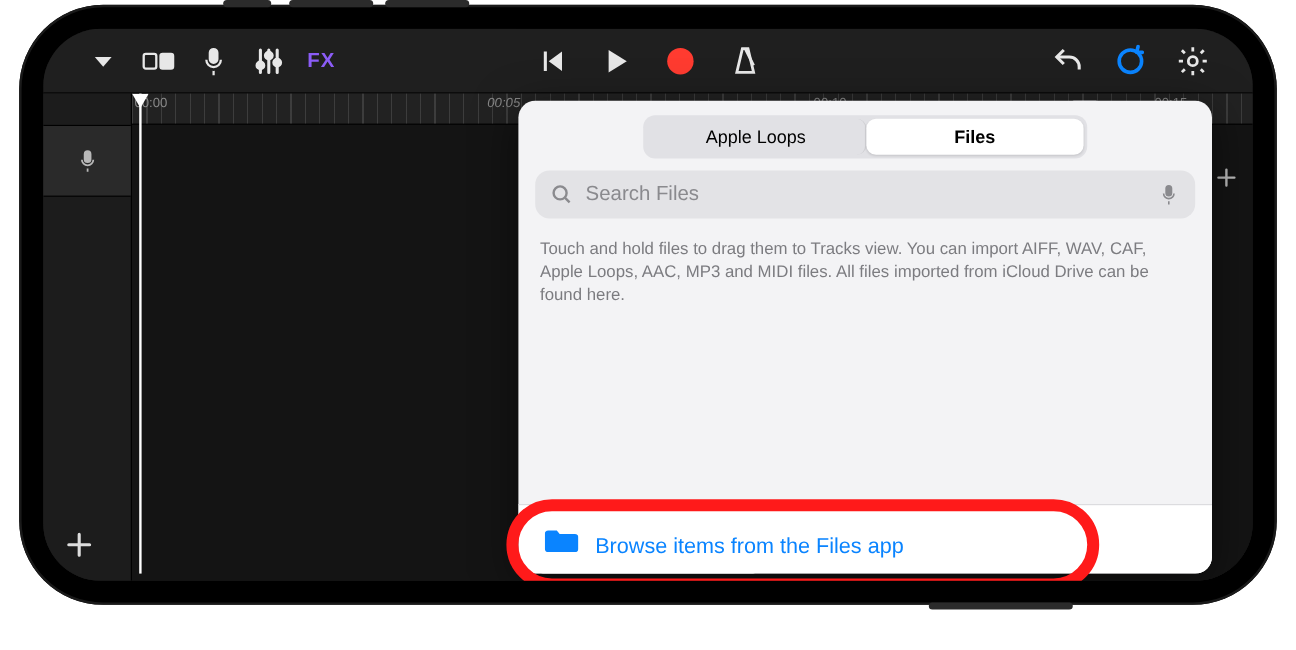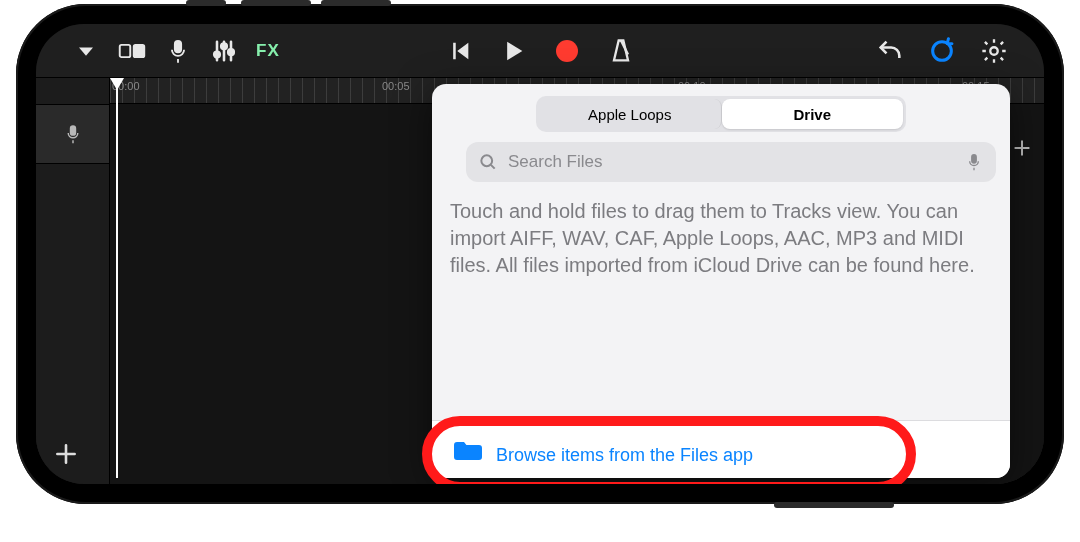--- a/index.html
+++ b/index.html
@@ -27,21 +27,21 @@
   .toolbar {
     position: absolute; left: 0; right: 0; top: 0; height: 54px;
     background: #1f1f1f; display: flex; align-items: center; padding: 0 36px;
     border-bottom: 1px solid #000;
   }
   .tool-group { display:flex; align-items:center; gap:18px; }
   .tool-group.center { position:absolute; left:50%; transform:translateX(-50%); gap:26px;}
   .tool-group.right { margin-left:auto; gap:24px;}
   .icon-btn { width:28px; height:28px; display:flex; align-items:center; justify-content:center; color:#e7e7e7; }
   .icon-btn svg { width:100%; height:100%; }
-  .fx-label { font-size:17px; font-weight:600; color:#86efac; letter-spacing:1px;}
+  .fx-label { font-size:17px; font-weight:600; color:#8b5cf6; letter-spacing:1px;}
   .rec-dot { width:22px; height:22px; background:#ff3b30; border-radius:50%; }
   .loop-active { color:#0a84ff; }
 
   
   .tracks {
     position:absolute; left:0; right:0; top:54px; bottom:0;
     background:#191919; display:flex;
   }
   .track-header-col { width:74px; background:#1c1c1c; border-right:1px solid #000; position:relative;}
   .track-row-head {
@@ -53,21 +53,21 @@
   .ruler {
     position:absolute; left:0; right:0; top:0; height:26px;
     background:#222; border-bottom:1px solid #000;
   }
   .ruler .ticks { position:absolute; left:0; right:0; top:0; bottom:0;
     background-image: repeating-linear-gradient(to right, rgba(255,255,255,0.12) 0 1px, transparent 1px 12px);
   }
   .ruler-labels { position:absolute; left:0; right:0; top:2px; height:22px; color:#888; font-size:11px; }
   .ruler-label { position:absolute; top:0; }
   .rlab0 { left: 2px; }
-  .rlab1 { left: 272px; }
+  .rlab1 { left: 296px; font-style: italic; }
   .rlab2 { left: 568px; }
   .rlab3 { left: 852px; }
   .playhead {
     position:absolute; left:0; top:0; width:14px; height:26px;
   }
   .playhead::before {
     content:""; position:absolute; left:0; top:0; width:14px; height:12px;
     background:#fff; clip-path: polygon(0 0, 100% 0, 50% 100%);
   }
   .playhead::after {
@@ -100,33 +100,33 @@
     display:flex; background:#e1e1e5; border-radius:10px; padding:3px; gap:0;
     width: 370px; height:36px;
   }
   .seg-item {
     flex:1; display:flex; align-items:center; justify-content:center;
     font-size:15px; color:#000; border-radius:8px; cursor:pointer;
     border-right:1px solid rgba(0,0,0,0.08);
   }
   .seg-item:last-child{border-right:none;}
   .seg-item.active { background:#fff; font-weight:600; box-shadow:0 1px 2px rgba(0,0,0,0.12);}
-  .search-wrap { padding:0 14px 10px;margin-left:20px; }
+  .search-wrap { padding:0 14px 10px; }
   .search-field {
     display:flex; align-items:center; gap:10px; height:40px;
     background:#e3e3e6; border-radius:12px; padding:0 12px;
   }
   .search-field input {
     flex:1; border:none; background:transparent; font-size:17px; color:#333;
     outline:none;
   }
   .search-field input::placeholder { color:#8a8a8e; }
   .search-field .s-icon, .search-field .mic-icon { color:#8a8a8e; width:20px; height:20px; }
   .help-text {
-    padding:6px 18px 0; font-size:20px; line-height:1.35; color:#7c7c80;
+    padding:6px 18px 0; font-size:14px; line-height:1.35; color:#7c7c80;
   }
   .pop-bottom {
     margin-top:auto; border-top:1px solid #dcdcdf; background:#fff;
     height:58px; display:flex; align-items:center; gap:14px; padding:0 22px;
   }
   .folder-ico { width:28px; height:22px; color:#0a84ff; }
   .browse-link { color:#0a84ff; font-size:18px;margin-top:12px; }
 
   
   .anno-ring {
@@ -257,21 +257,21 @@
               <path d="M12 4v16M4 12h16"></path>
             </svg>
         </span>
       </div>
     </div>
 
     <div class="popover">
       <div class="pop-tabs">
         <div class="segmented">
           <div class="seg-item">Apple Loops</div>
-          <div class="seg-item active">Drive</div>
+          <div class="seg-item active">Files</div>
         </div>
       </div>
       <div class="search-wrap">
         <div class="search-field">
           <svg class="s-icon" viewBox="0 0 24 24" fill="none" stroke="currentColor" stroke-width="2.4">
               <circle cx="10.5" cy="10.5" r="6.5"></circle>
               <path d="M20 20l-4.5-4.5"></path>
             </svg>
           <input type="text" placeholder="Search Files" style="">
           <svg class="mic-icon" viewBox="0 0 24 24" fill="currentColor">

